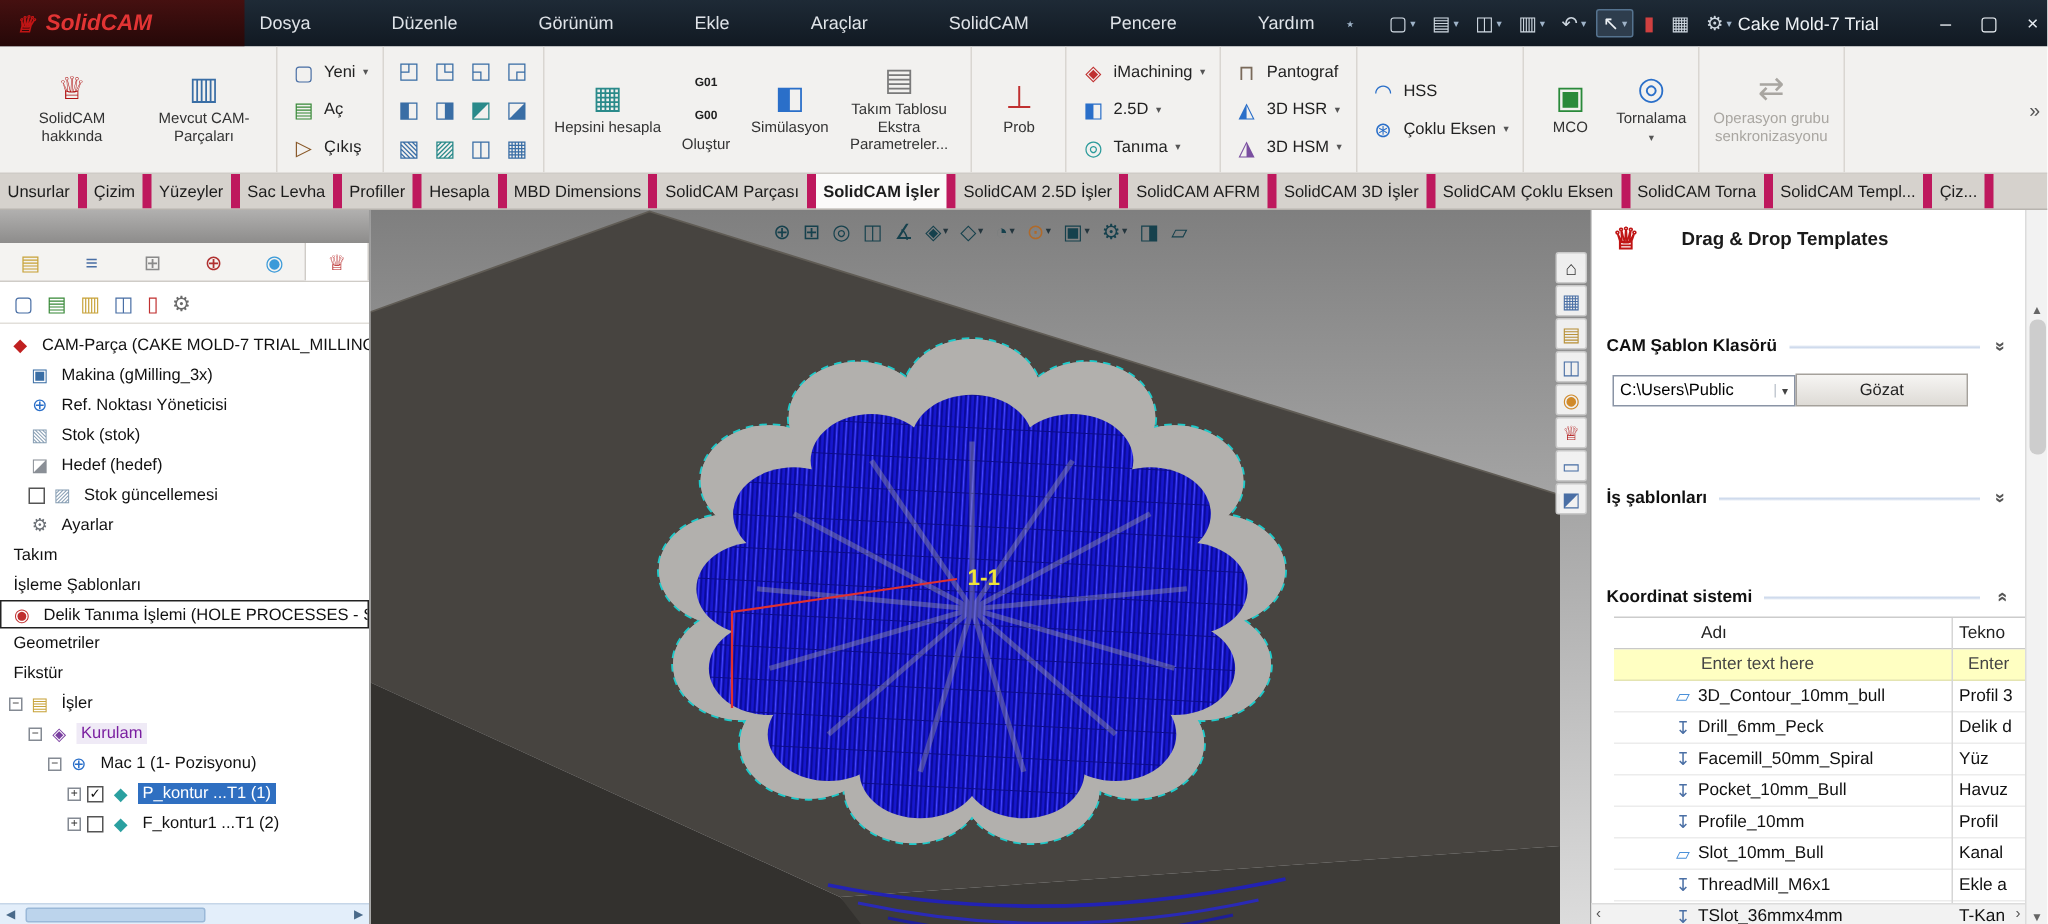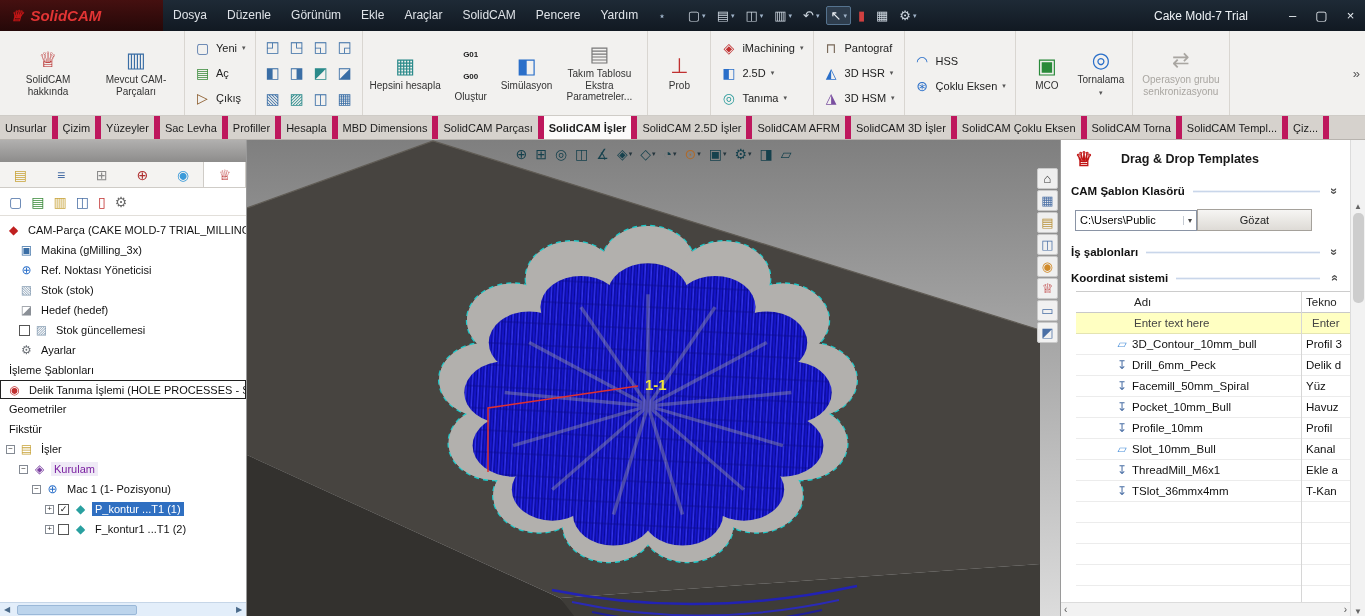--- a/index.html
+++ b/index.html
@@ -3,21 +3,21 @@
 <meta charset="utf-8">
 <style>
 *{margin:0;padding:0;box-sizing:border-box;}
 html,body{width:1365px;height:616px;overflow:hidden;font-family:"Liberation Sans",sans-serif;background:#fff;}
 .app{width:1365px;height:616px;display:flex;flex-direction:column;}
 
 
 .titlebar{height:31px;background:linear-gradient(#1e2a36,#111922);display:flex;align-items:center;color:#dfe3e8;flex:0 0 auto;}
 .logo{width:163px;height:31px;background:linear-gradient(#451010,#250808);display:flex;align-items:center;gap:7px;padding-left:10px;font-weight:bold;font-style:italic;font-size:15px;color:#e23434;flex:0 0 auto;}
 .logo .ic{font-size:15px;}
-.menus{display:flex;align-items:center;}
+.menus{display:flex;align-items:center;gap:34px;}
 .menu{padding:0 10px;font-size:12px;line-height:31px;cursor:default;}
 .pin{margin:0 10px;font-size:12px;color:#9fb3c8;}
 .quick{display:flex;align-items:center;gap:3px;margin-left:8px;}
 .qbtn{display:flex;align-items:center;padding:2px 3px;border-radius:2px;border:1px solid transparent;}
 .qbtn.active{background:#2e3d4d;border-color:#55738f;}
 .qbtn .ic{font-size:13px;line-height:13px;}
 .qarr{font-size:7px;color:#9fb3c8;margin-left:2px;}
 .tb-title{margin-left:auto;font-size:12px;color:#eef2f6;white-space:nowrap;}
 .winbtns{display:flex;margin-left:30px;flex:0 0 auto;}
 .winbtn{width:29px;height:31px;display:flex;align-items:center;justify-content:center;font-size:13px;}
@@ -79,21 +79,21 @@
 
 
 .right-panel{width:305px;flex:0 0 305px;background:#fff;border-left:1px solid #9a9a9a;display:flex;min-height:0;}
 .rp-content{flex:1;display:flex;flex-direction:column;min-width:0;}
 .rp-vscroll{width:15px;background:#f2f2f2;border-left:1px solid #dcdcdc;display:flex;flex-direction:column;align-items:center;font-size:8px;color:#666;flex:0 0 auto;}
 .rp-vscroll .spacer{height:62px;}
 .vthumb{width:11px;height:90px;background:#cdcdcd;border-radius:5px;margin-top:2px;}
 .vfill{flex:1;}
 .rp-header{height:38px;display:flex;align-items:center;gap:28px;padding:0 14px;font-size:12.5px;font-weight:bold;color:#1a1a1a;flex:0 0 auto;}
 .rp-header .ic{font-size:20px;}
-.rp-section{height:26px;display:flex;align-items:center;gap:8px;padding:0 10px;font-size:11.5px;font-weight:bold;color:#111;flex:0 0 auto;}
+.rp-section{height:26px;display:flex;align-items:center;gap:8px;padding:0 10px;font-size:11.5px;font-weight:bold;color:#111;flex:0 0 auto;margin-top:40px;}
 .rp-section .line{flex:1;height:3px;background:linear-gradient(#fff,#c9d6ea,#fff);}
 .chev{font-size:12px;color:#555;transform:rotate(90deg);display:inline-block;width:12px;text-align:center;}
 .chev.up{transform:rotate(-90deg);}
 .rp-folder-row{display:flex;align-items:center;padding:5px 14px 8px;flex:0 0 auto;}
 .combo{width:122px;height:21px;border:1px solid #8a94a5;display:flex;align-items:center;font-size:11px;padding:0 4px;background:#fff;}
 .combo .val{flex:1;overflow:hidden;white-space:nowrap;}
 .combo .ca{font-size:8px;color:#444;border-left:1px solid #c4cad2;padding-left:4px;}
 .btn{width:115px;height:22px;background:linear-gradient(#f6f5f3,#dedbd6);border:1px solid #a5a19b;font-size:11px;display:flex;align-items:center;justify-content:center;color:#222;}
 .rp-table{flex:1;margin-left:15px;border-top:1px solid #cccccc;display:flex;flex-direction:column;min-height:0;position:relative;font-size:11.5px;}
 .t-sep-x{position:absolute;top:0;bottom:0;left:225px;width:1px;background:#d6d6d6;}
@@ -516,20 +516,26 @@
           </div>
 
           <div class="trow">
             <span class="indent" style="width: 15px;"></span>
             <span class="exp" style="visibility: hidden; width: 0px; border: none; margin: 0px;"></span>
 
             <span class="ic" style="color: rgb(107, 112, 118);">⚙</span>
             <span class="tlabel">Ayarlar</span>
           </div>
 
+          <div class="trow">
+            <span class="indent" style="width: 2px;"></span>
+            <span class="exp" style="visibility: hidden; width: 0px; border: none; margin: 0px;"></span>
+
+            <span class="tlabel">Takım</span>
+          </div>
 
           <div class="trow">
             <span class="indent" style="width: 2px;"></span>
             <span class="exp" style="visibility: hidden; width: 0px; border: none; margin: 0px;"></span>
 
             <span class="tlabel">İşleme Şablonları</span>
           </div>
 
           <div class="trow boxed">
             <span class="indent" style="width: 2px;"></span>

